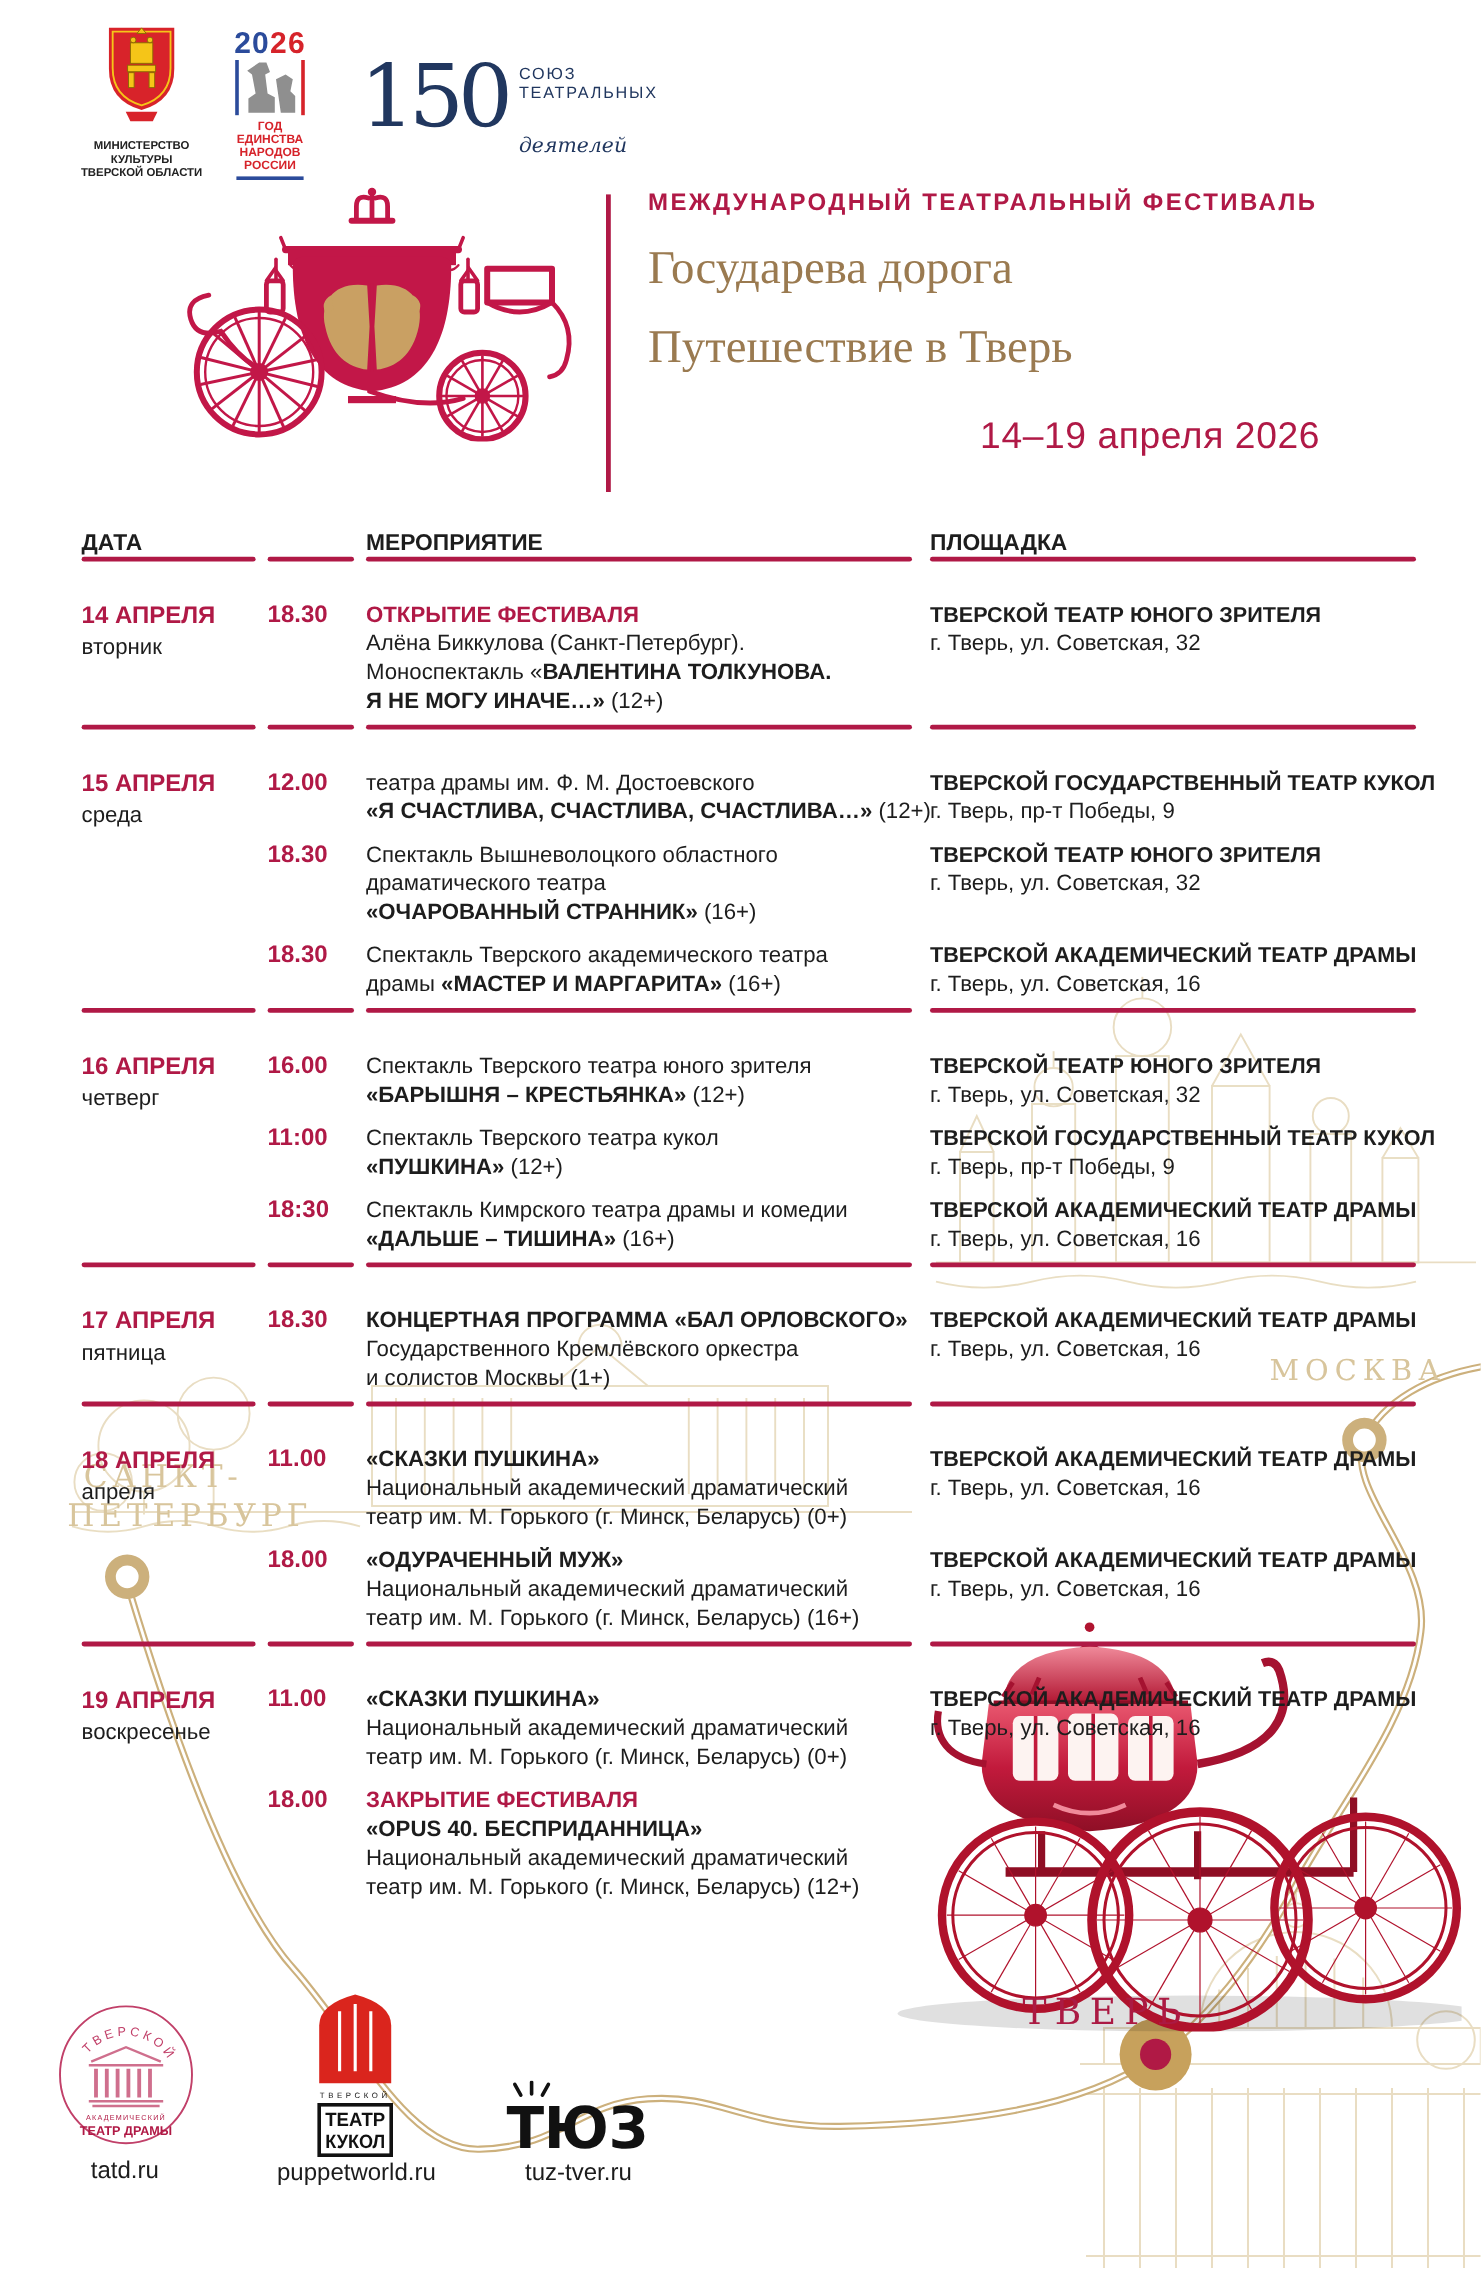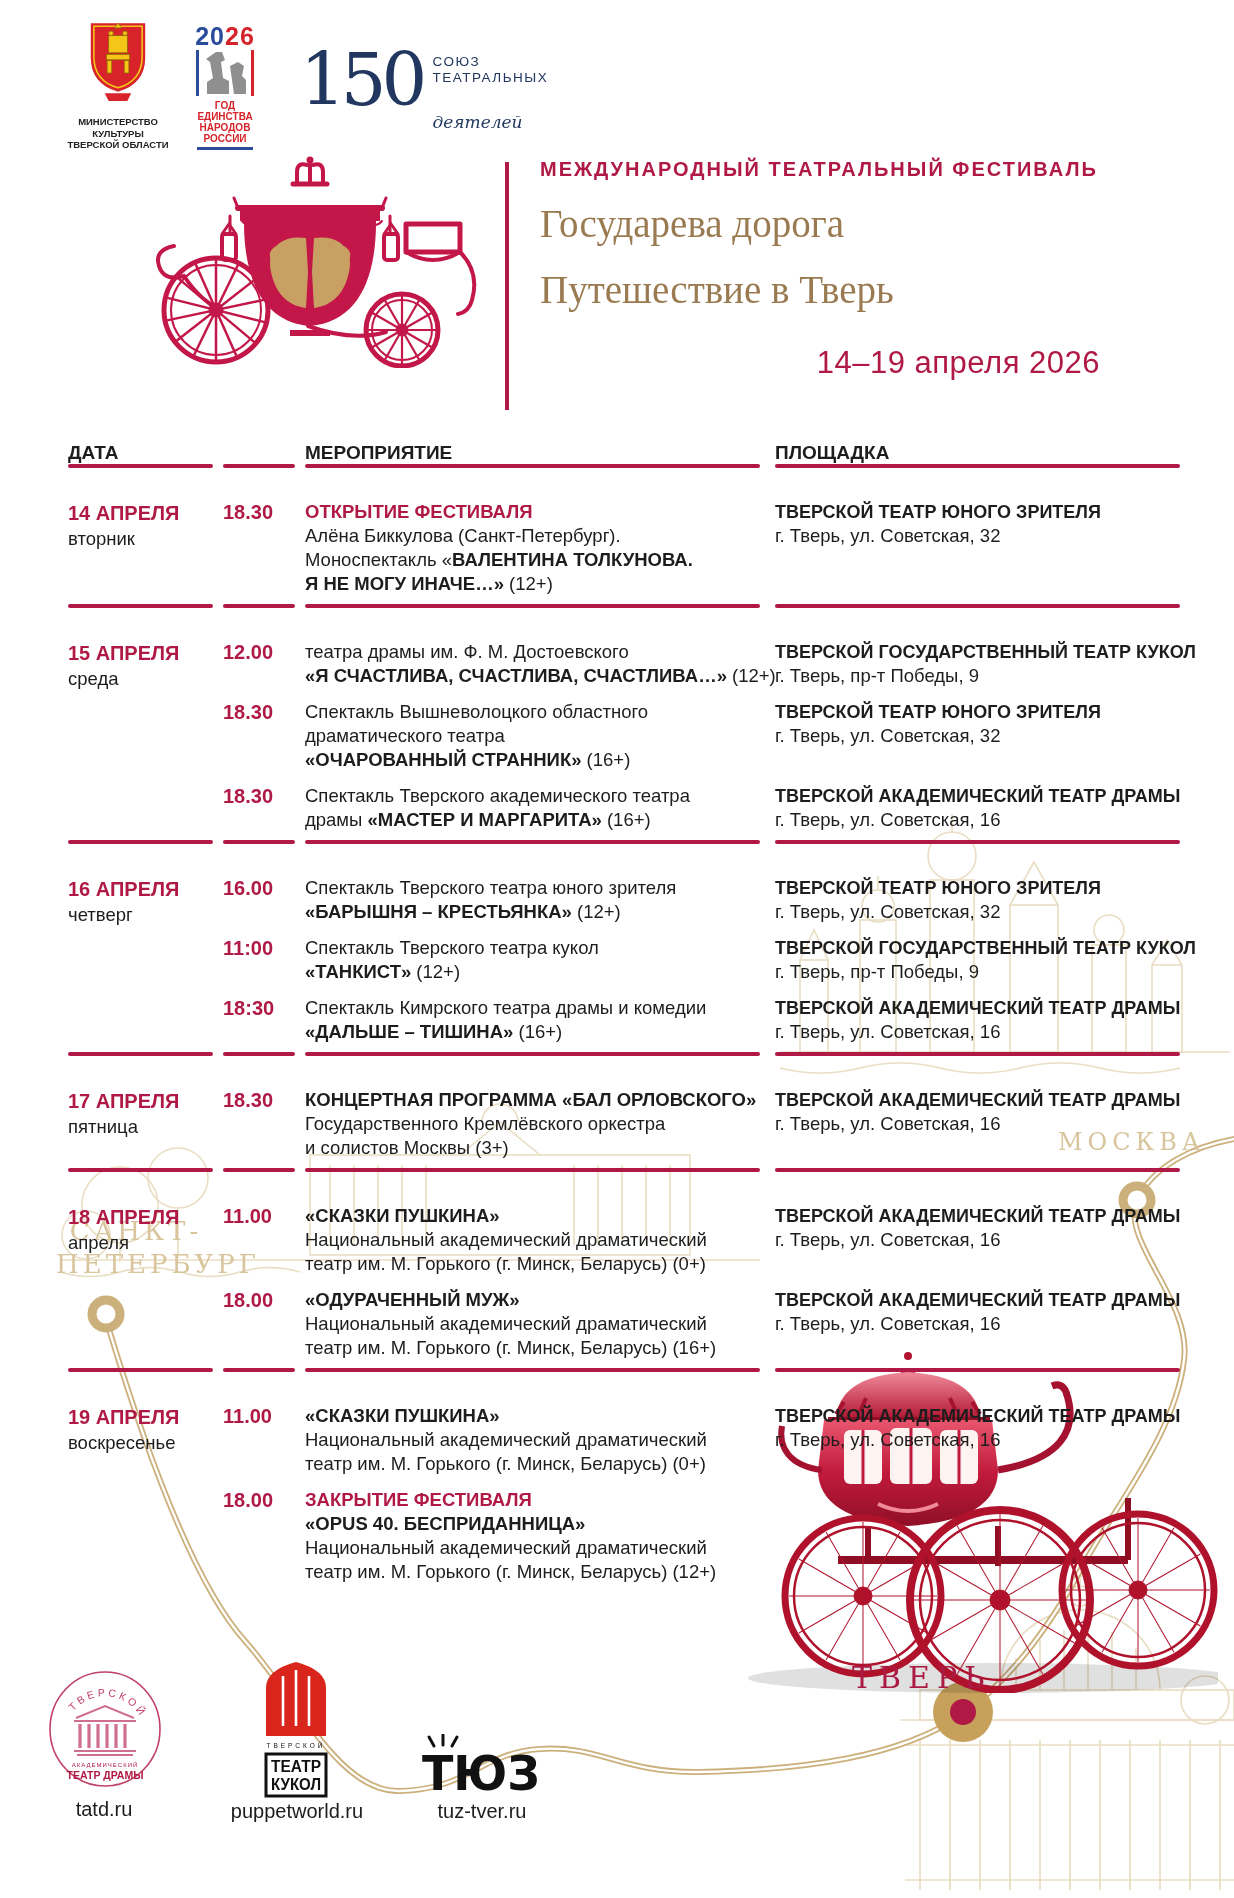--- a/index.html
+++ b/index.html
@@ -449,21 +449,21 @@
             </div>
             <div class="cell-venue">
               <div class="v-name">ТВЕРСКОЙ ТЕАТР ЮНОГО ЗРИТЕЛЯ</div>
               <div class="v-addr">г. Тверь, ул. Советская, 32</div>
             </div>
           </div>
           <div class="event-row">
             <div class="cell-time">11:00</div>
             <div class="cell-event">
               <div class="ev-line"><span class="sg-n">Спектакль Тверского театра кукол</span></div>
-              <div class="ev-line"><span class="sg-b">«ТАНКИСТ»</span><span class="sg-n"> (12+)</span></div>
+              <div class="ev-line"><span class="sg-b">«ПУШКИНА»</span><span class="sg-n"> (12+)</span></div>
             </div>
             <div class="cell-venue">
               <div class="v-name">ТВЕРСКОЙ ГОСУДАРСТВЕННЫЙ ТЕАТР КУКОЛ</div>
               <div class="v-addr">г. Тверь, пр-т Победы, 9</div>
             </div>
           </div>
           <div class="event-row">
             <div class="cell-time">18:30</div>
             <div class="cell-event">
               <div class="ev-line"><span class="sg-n">Спектакль Кимрского театра драмы и комедии</span></div>
@@ -486,21 +486,21 @@
         <div class="cell-date">
           <div class="d-date">17 АПРЕЛЯ</div>
           <div class="d-weekday">пятница</div>
         </div>
         <div class="day-events">
           <div class="event-row">
             <div class="cell-time">18.30</div>
             <div class="cell-event">
               <div class="ev-line"><span class="sg-b">КОНЦЕРТНАЯ ПРОГРАММА «БАЛ ОРЛОВСКОГО»</span></div>
               <div class="ev-line"><span class="sg-n">Государственного Кремлёвского оркестра</span></div>
-              <div class="ev-line"><span class="sg-n">и солистов Москвы (3+)</span></div>
+              <div class="ev-line"><span class="sg-n">и солистов Москвы (1+)</span></div>
             </div>
             <div class="cell-venue">
               <div class="v-name">ТВЕРСКОЙ АКАДЕМИЧЕСКИЙ ТЕАТР ДРАМЫ</div>
               <div class="v-addr">г. Тверь, ул. Советская, 16</div>
             </div>
           </div>
         </div>
       </div>
       <div class="rule-row">
         <div class="rule r-date"></div>

